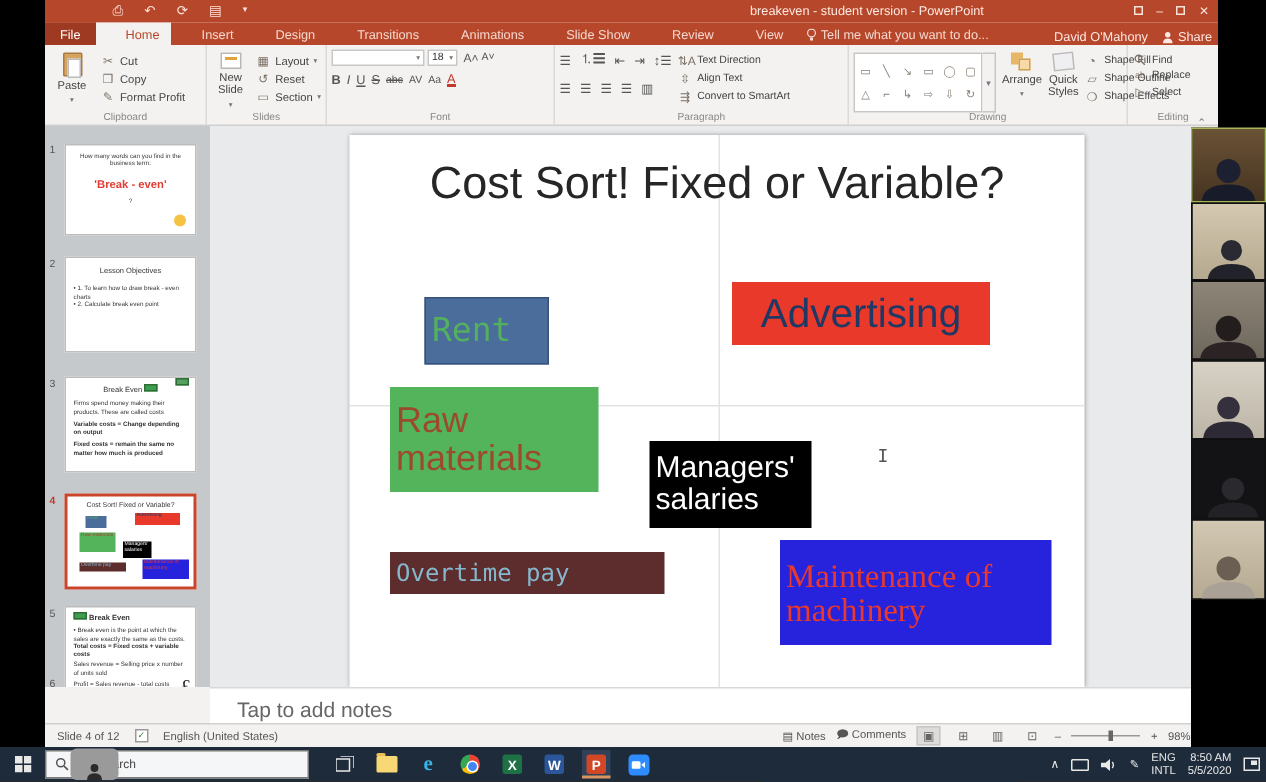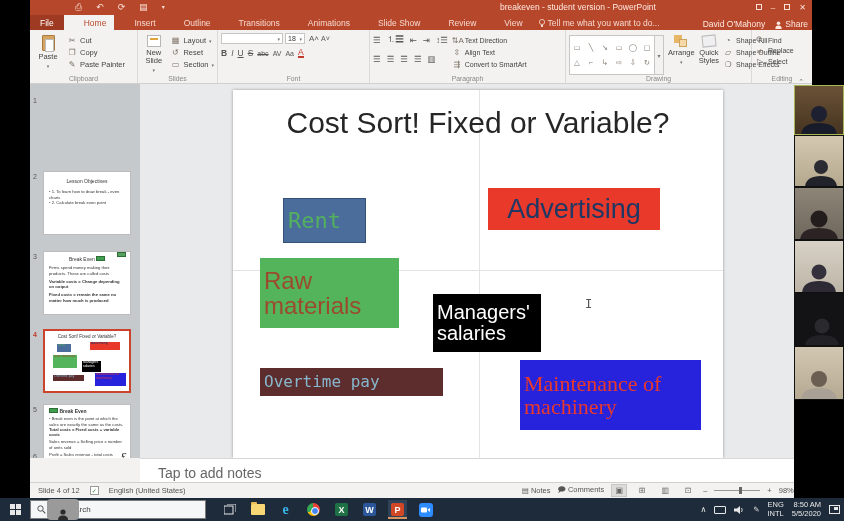--- a/index.html
+++ b/index.html
@@ -145,21 +145,21 @@
         <span>–</span>
         <span><span class="restore-box"></span></span>
         <span>✕</span>
       </div>
     </div>
 
     <div class="tabrow">
       <div class="tab file">File</div>
       <div class="tab active">Home</div>
       <div class="tab">Insert</div>
-      <div class="tab">Outline</div>
+      <div class="tab">Design</div>
       <div class="tab">Transitions</div>
       <div class="tab">Animations</div>
       <div class="tab">Slide Show</div>
       <div class="tab">Review</div>
       <div class="tab">View</div>
       <div class="tellme">
         <svg width="6" height="9" viewBox="0 0 6 9">
             <circle cx="3" cy="3" r="2.6" fill="none" stroke="#f6d9d0" stroke-width="0.8"></circle>
             <rect x="2" y="6" width="2" height="2" fill="#f6d9d0"></rect>
           </svg>
@@ -189,21 +189,21 @@
           <div class="smallitem">
               <span class="ic">✂</span>
               <span>Cut</span>
             </div>
           <div class="smallitem">
               <span class="ic">❐</span>
               <span>Copy</span>
             </div>
           <div class="smallitem">
               <span class="ic">✎</span>
-              <span>Paste Painter</span>
+              <span>Format Profit</span>
             </div>
         </div>
         <div class="glabel">Clipboard</div>
       </div>
 
       <div class="rgroup" style="width:80px;">
         <div class="bigbtn">
           <div class="newslide-icon"></div>
           <div class="blabel">New Slide</div>
           <div style="font-size:5px;color:#777;">▾</div>
@@ -356,20 +356,26 @@
         </div>
         <div class="glabel">Editing</div>
       </div>
     </div>
     <div class="collapse-arrow">⌃</div>
 
     <div class="content">
       <div class="thumbs">
 
         <div class="thumb-num" style="top:13px;">1</div>
+        <div class="thumb" style="top:12px;height:61px;padding:4px 5px;">
+          <div class="t-text t-center">How many words can you find in the business term:</div>
+          <div class="t-text t-center t-red" style="margin-top:6px;">'Break - even'</div>
+          <div class="t-text t-center" style="margin-top:4px;">?</div>
+          <span class="emoji-dot" style="position:absolute;right:6px;bottom:5px;"></span>
+        </div>
 
         <div class="thumb-num" style="top:89px;">2</div>
         <div class="thumb" style="top:87px;height:64px;padding:6px 5px;">
           <div class="t-text t-center" style="font-size:5px;">Lesson Objectives</div>
           <div class="t-text" style="margin-top:5px;">• <span>1. To learn how to draw break - even charts</span></div>
           <div class="t-text">• <span>2. Calculate break even point</span></div>
         </div>
 
         <div class="thumb-num" style="top:169px;">3</div>
         <div class="thumb" style="top:167px;height:64px;padding:4px 5px;">

